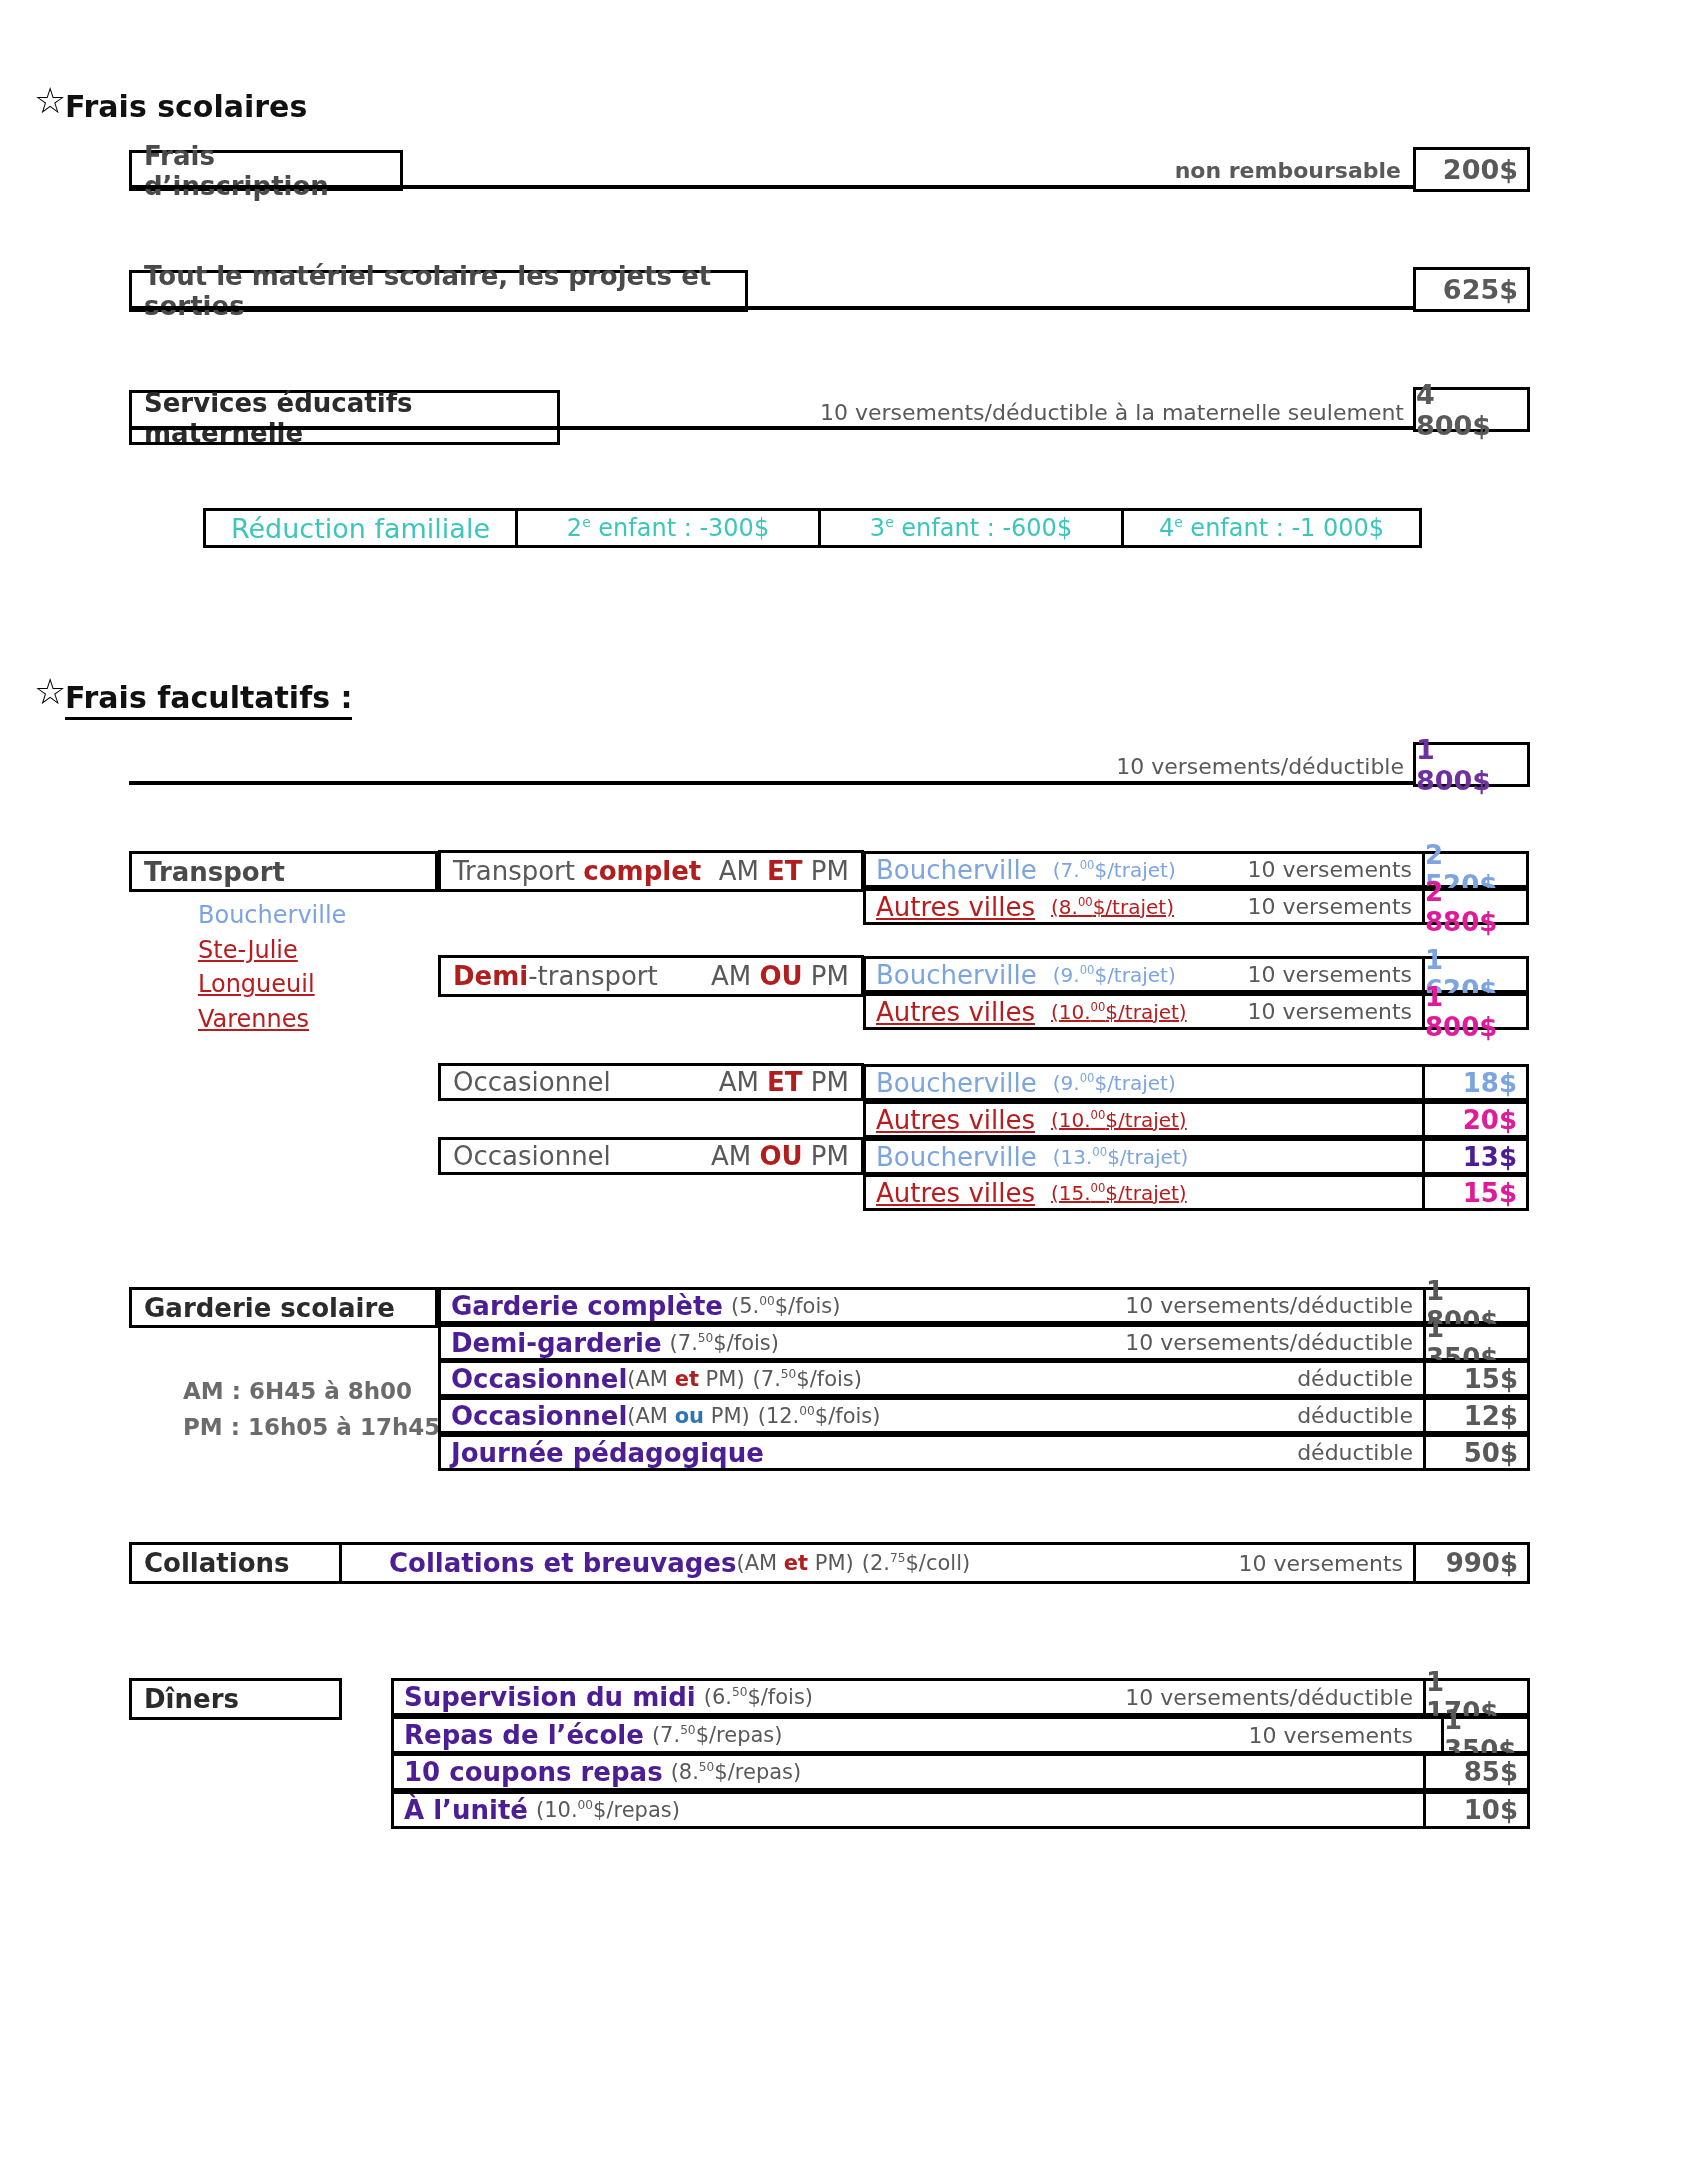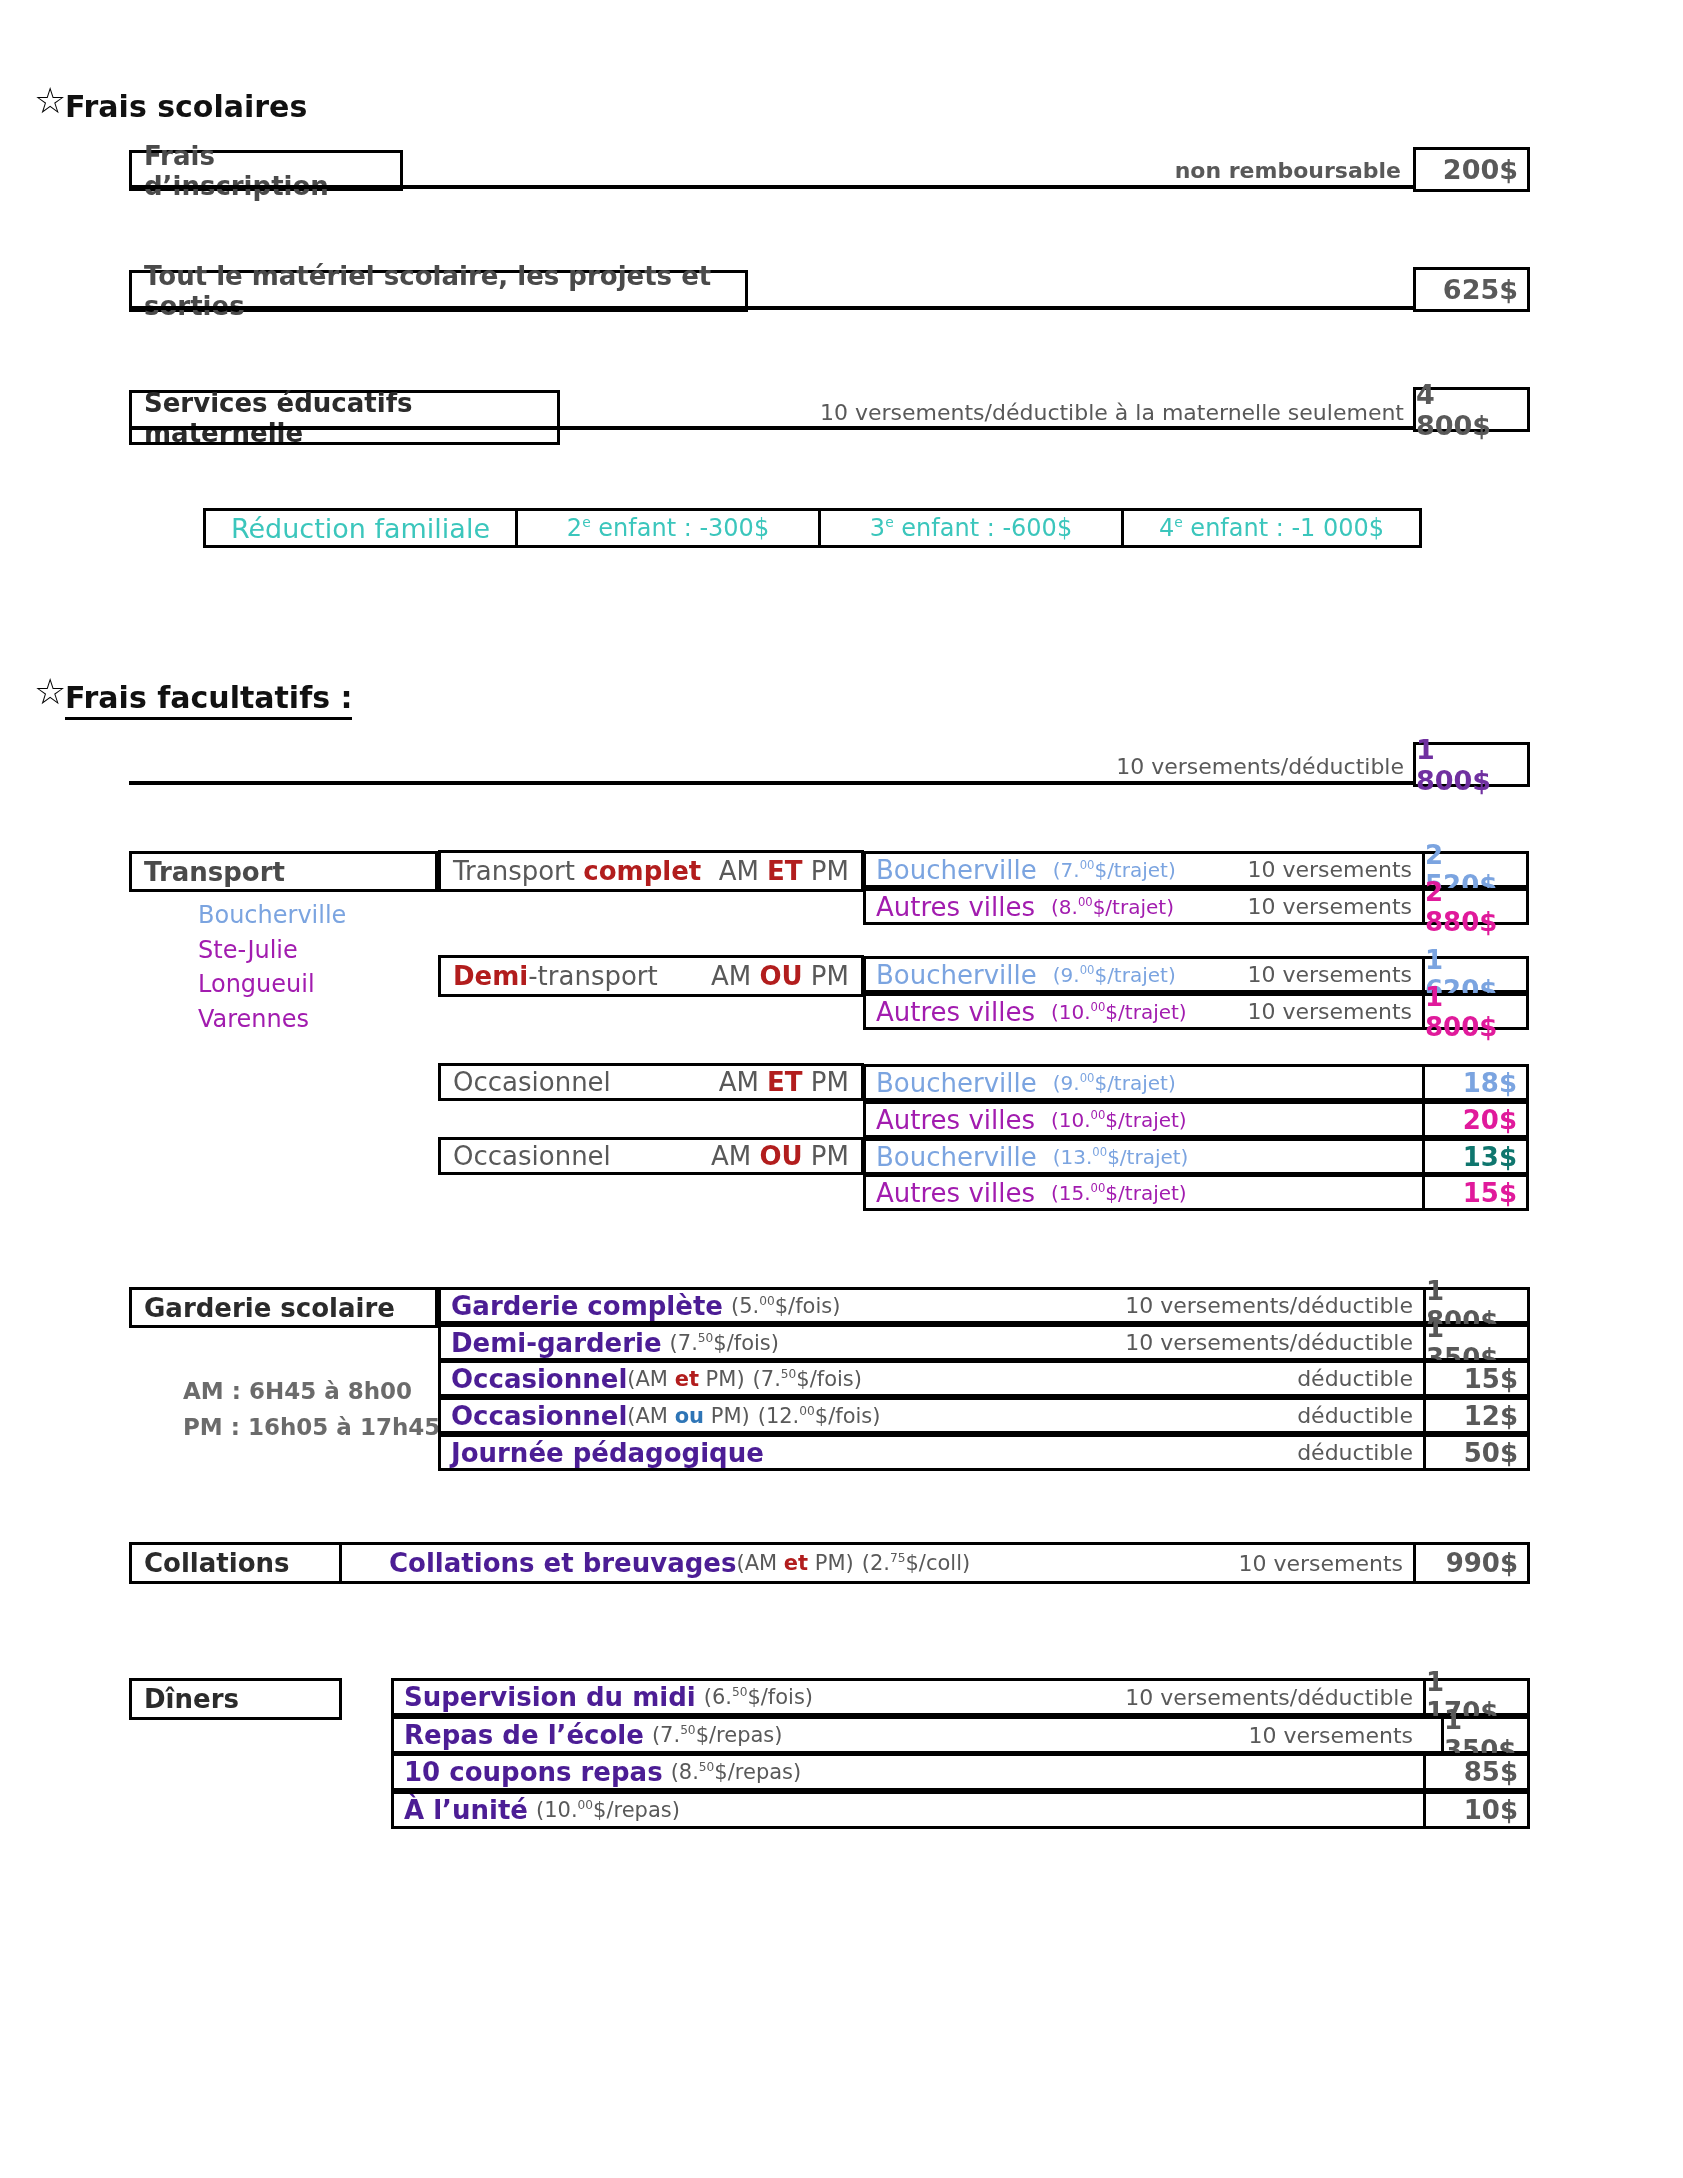--- a/index.html
+++ b/index.html
@@ -30,21 +30,21 @@
     justify-content:flex-end; padding-right:9px; font-weight:bold; font-size:26px; color:#595959;
   }
   .city { font-size:26px; }
   .rate { font-size:20px; margin-left:16px; white-space:nowrap; }
   .tnote { margin-left:auto; font-size:22px; color:#595959; padding-right:10px; white-space:nowrap; }
   .lbl { font-size:26px; color:#4c1d95; white-space:nowrap;font-weight:bold; }
   .paren { font-size:21px; color:#595959; white-space:nowrap; }
   .rate-g { font-size:21px; color:#595959; margin-left:8px; white-space:nowrap; }
   .c-teal { color:#3bc6bc; }
   .c-blue { color:#7ba4e0; }
-  .c-mag  { color:#a21caf; }
+  .c-mag  { color:#b91c1c;text-decoration:underline; }
   .c-red  { color:#b21d1d; }
   .c-purple { color:#7030a0; }
   .c-blue2 { color:#2e75b6; }
   .legend-item { font-size:24px; line-height:1; }
   .timelbl { font-size:23px; font-weight:bold; color:#6b6b6b; }
   .typebox { border:3px solid #000; background:#fff; display:flex; align-items:center; padding:0 12px; }
   .typetxt { font-size:26px; color:#595959; }
   .ampm { margin-left:auto; font-size:26px; color:#595959; white-space:nowrap; }
 </style>
 </head>
@@ -174,21 +174,21 @@
   <div class="abs typebox" style="left:438px; top:1137px; width:426px; height:38px;">
     <span class="typetxt">Occasionnel</span>
     <span class="ampm"><span>AM </span><span class="c-red bold">OU</span><span> PM</span></span>
   </div>
 
   <div class="abs trow" style="left:863px; top:1138px; width:666px; height:37px;">
     <div class="cellmain" style="width:546px;">
       <span class="city c-blue">Boucherville</span>
       <span class="rate c-blue"><span>(13.</span><sup>00</sup><span>$/trajet)</span></span>
     </div>
-    <div class="vcell" style="color:#0f766e;">13$</div>
+    <div class="vcell" style="color:#4c1d95;">13$</div>
   </div>
   <div class="abs trow" style="left:863px; top:1174px; width:666px; height:37px;">
     <div class="cellmain" style="width:546px;">
       <span class="city c-mag">Autres villes</span>
       <span class="rate c-mag"><span>(15.</span><sup>00</sup><span>$/trajet)</span></span>
     </div>
     <div class="vcell" style="color:#e01a9b;">15$</div>
   </div>
 
   <div class="abs bx" style="left:129px; top:1287px; width:309px; height:41px;">

